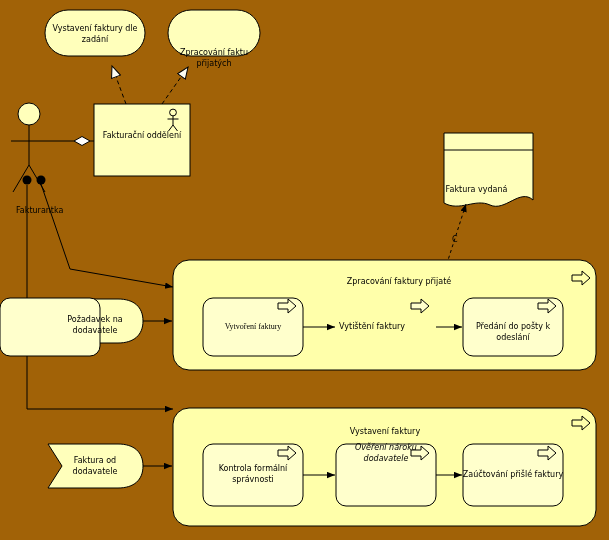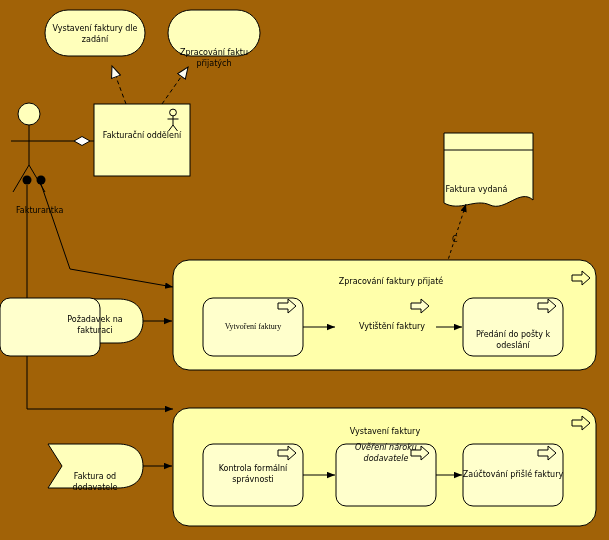--- a/index.html
+++ b/index.html
@@ -178,32 +178,32 @@
 
   <div class="node-label" style="left:94px; top:130px; width:96px;">Fakturační oddělení</div>
 
   <div class="tiny-label" style="left:16px; top:178px;margin-top:28px;">Fakturantka</div>
 
   <div class="node-label" style="left:432px; top:164px; width:89px;margin-top:20px;">Faktura vydaná</div>
 
   <div class="tiny-label" style="left:452px; top:235px;">C</div>
 
   <div class="node-label" style="left:55px; top:314px; width:80px;">Požadavek na
-fakturaci</div>
-
-  <div class="node-label" style="left:55px; top:471px; width:80px;">Faktura od
 dodavatele</div>
 
-  <div class="node-label" style="left:271px; top:276px; width:240px;">Zpracování faktury přijaté</div>
+  <div class="node-label" style="left:55px; top:455px; width:80px;">Faktura od
+dodavatele</div>
+
+  <div class="node-label" style="left:279px; top:276px; width:240px;">Zpracování faktury přijaté</div>
 
   <div class="node-label" style="left:205px; top:321px; width:96px;font-family:Liberation Serif, serif;">Vytvoření faktury</div>
 
-  <div class="node-label" style="left:344px; top:321px; width:96px;">Vytištění faktury</div>
-
-  <div class="node-label" style="left:459px; top:321px; width:108px;margin-top:8px;">Předání do pošty k odeslání</div>
+  <div class="node-label" style="left:324px; top:321px; width:96px;">Vytištění faktury</div>
+
+  <div class="node-label" style="left:459px; top:321px; width:108px;">Předání do pošty k odeslání</div>
 
   <div class="node-label" style="left:205px; top:463px; width:96px;">Kontrola formální
 správnosti</div>
 
   <div class="node-label" style="left:265px; top:426px; width:240px;">Vystavení faktury</div>
 
   <div class="node-label" style="left:333px; top:442px; width:106px;font-style:italic;">Ověření nároku dodavatele</div>
 
   <div class="node-label" style="left:459px; top:469px; width:108px;">Zaúčtování přišlé faktury</div>
 

